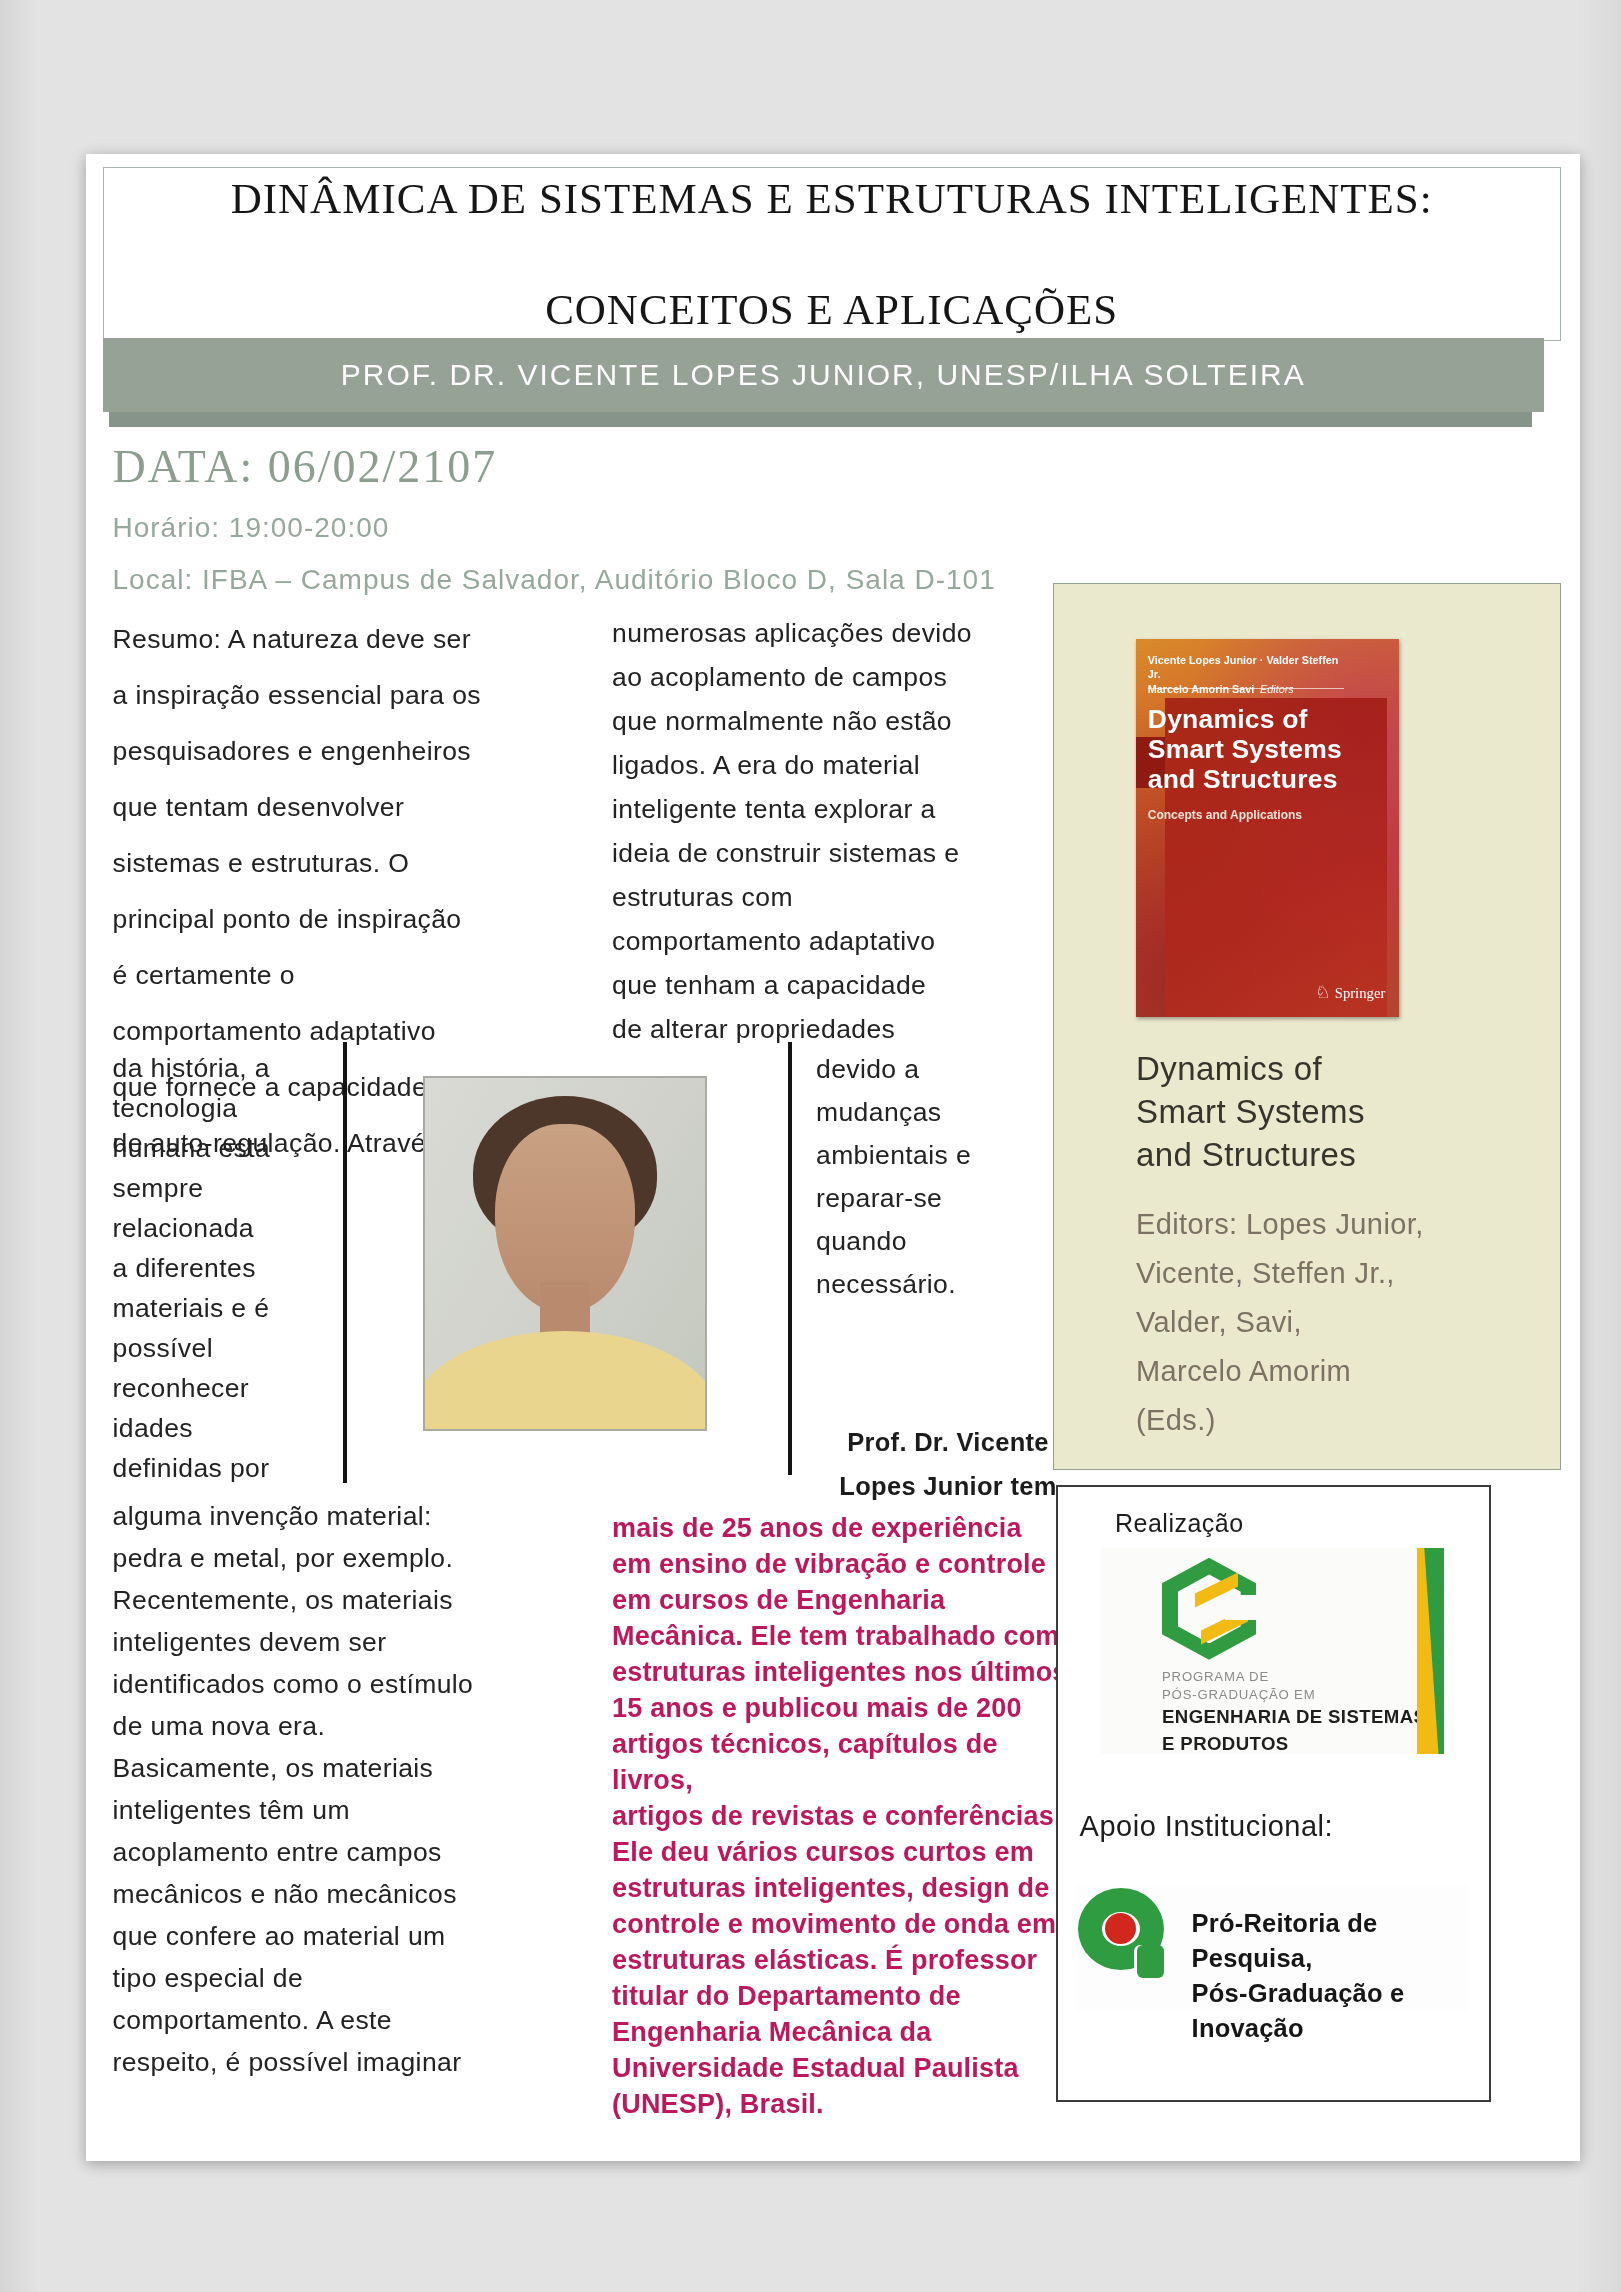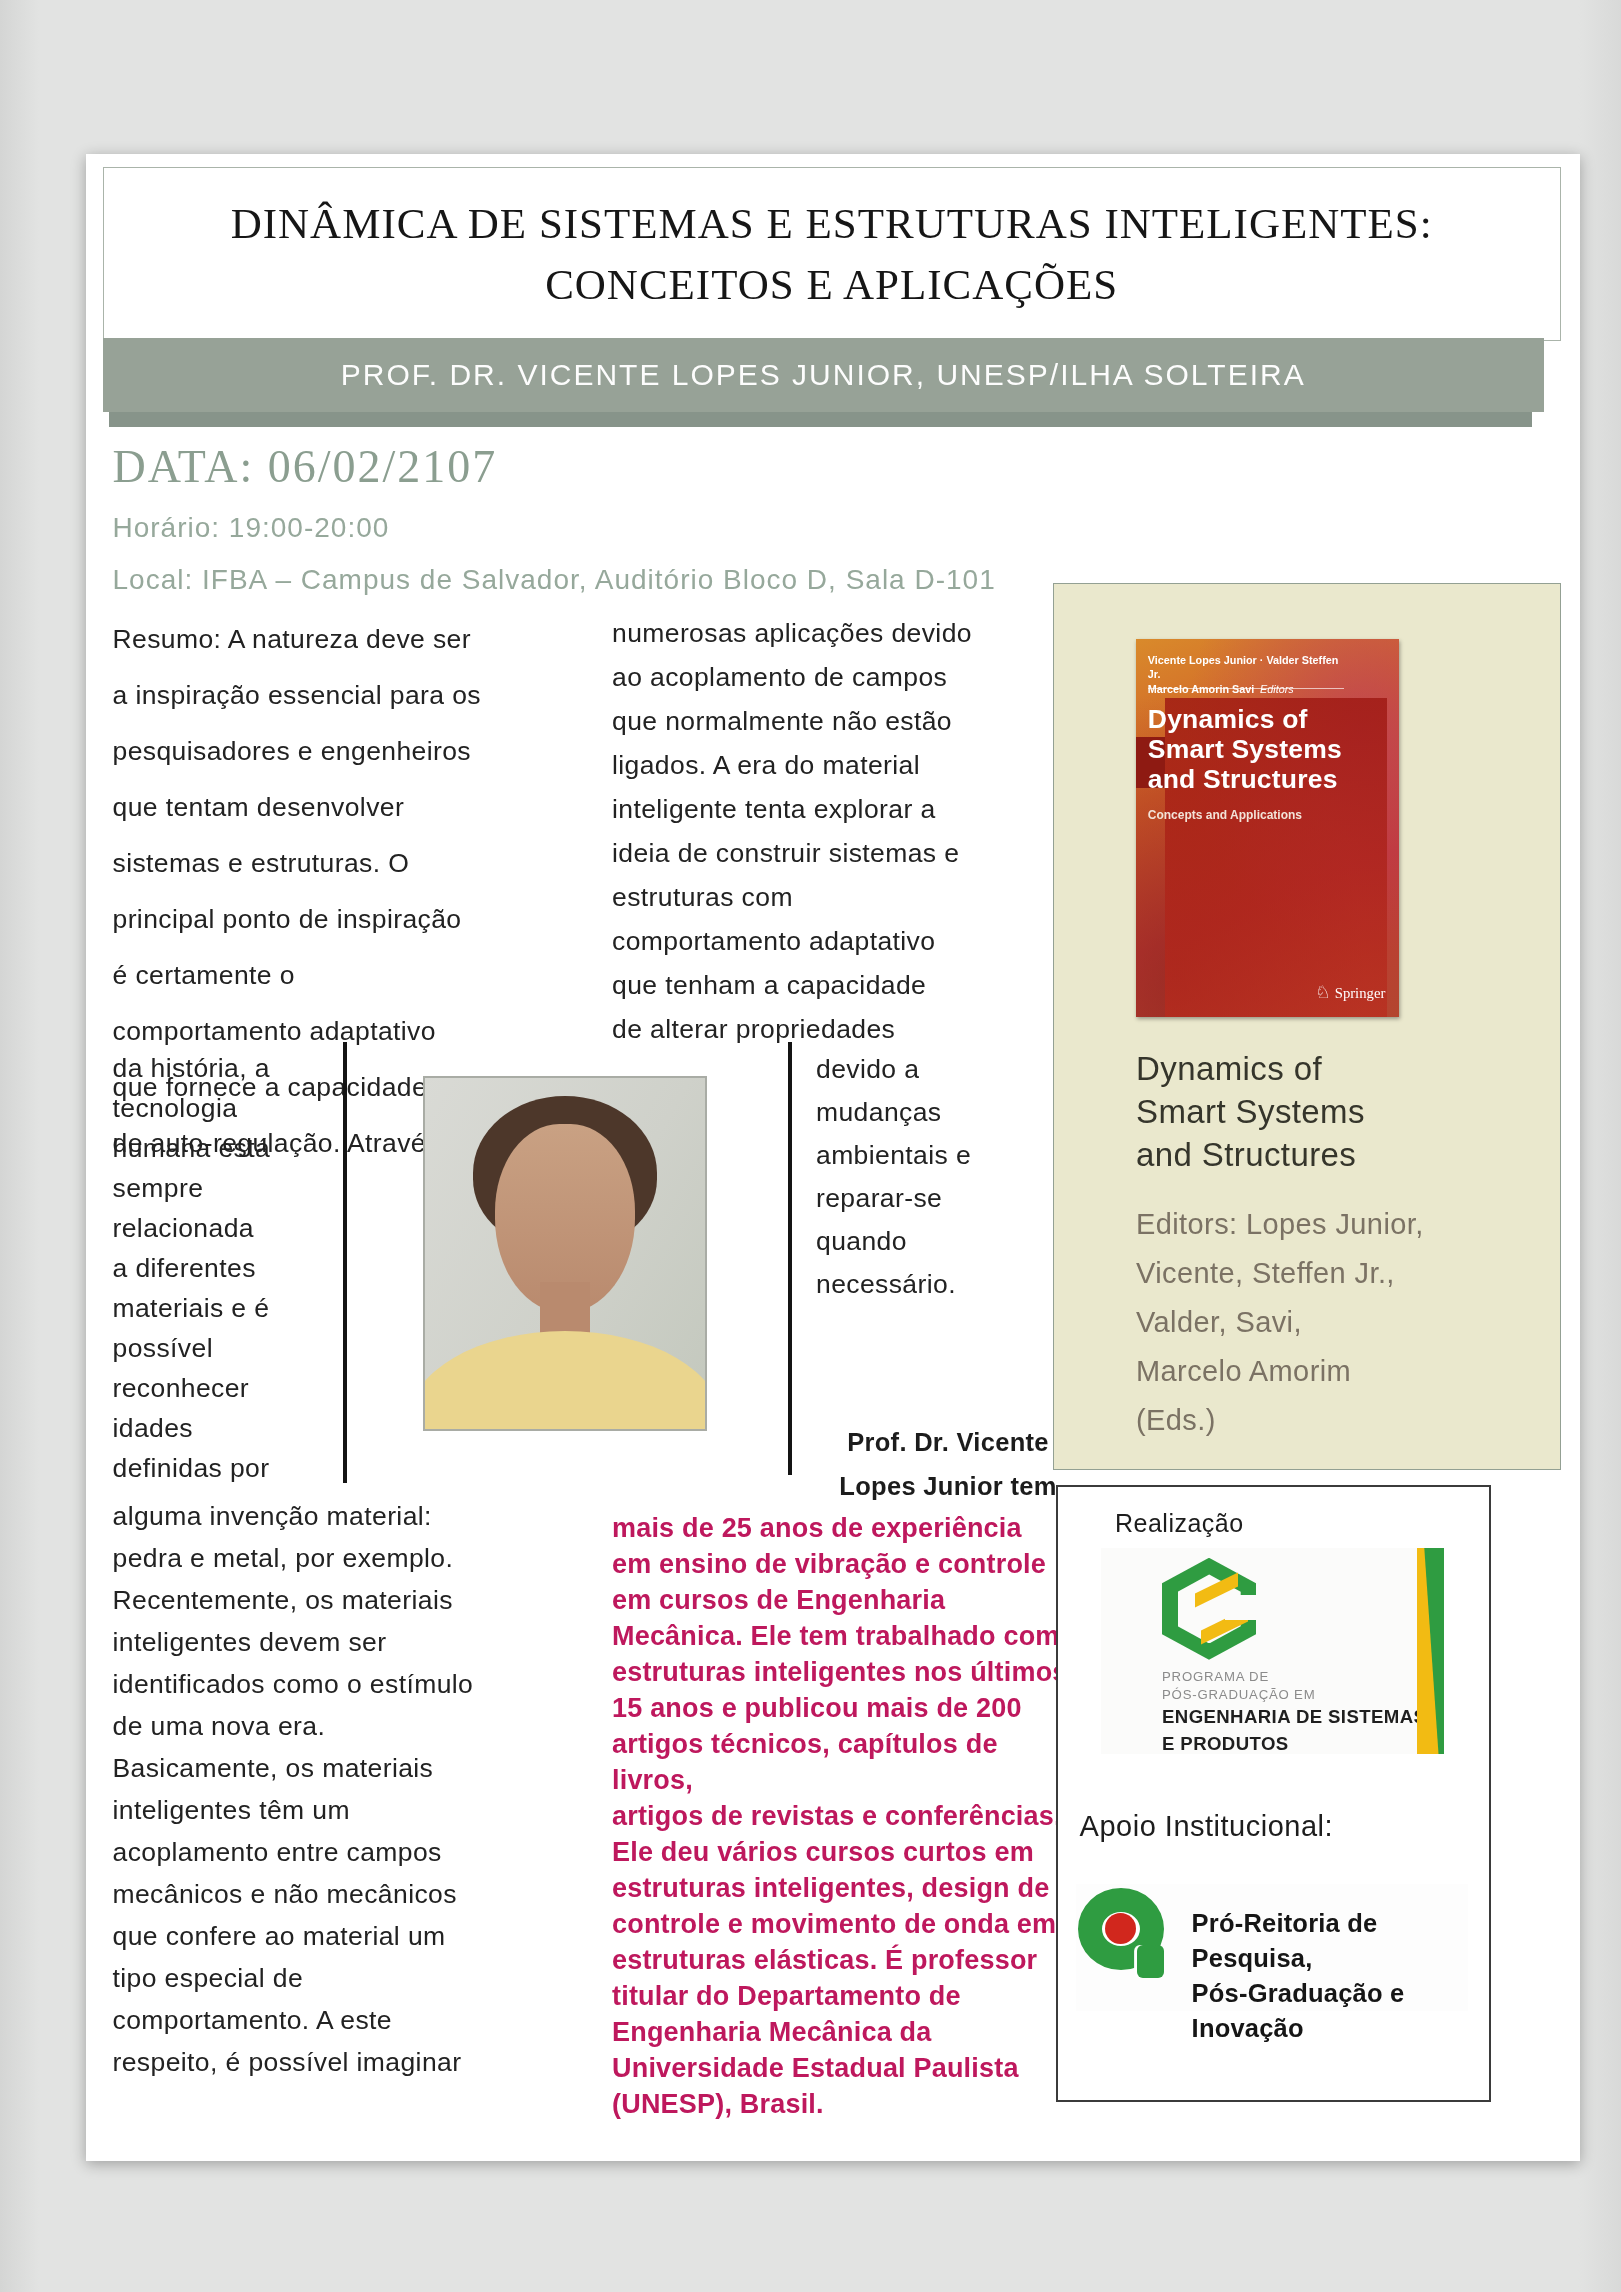--- a/index.html
+++ b/index.html
@@ -12,21 +12,21 @@
   .card{
     position:absolute;left:86px;top:154px;width:1494px;height:2007px;
     background:#ffffff;box-shadow:0 2.9px 13.7px rgba(0,0,0,.30);
   }
   .pre{white-space:pre-line;}
 
   
   .title-box{
     position:absolute;left:16.7px;top:12.7px;width:1456px;height:172px;
     border:1px solid #aab4aa;background:#fff;
-    display:flex;flex-direction:column;justify-content:center;align-items:center;
+    display:flex;flex-direction:column;justify-content:space-between;align-items:center;
   }
   .title-line{
     font-family:"Liberation Serif",serif;font-size:43px;color:#161616;
     letter-spacing:1px;line-height:61px;text-align:center;
   }
   .speaker-bar{
     position:absolute;left:16.7px;top:184px;width:1441px;height:74px;
     background:#97a297;display:flex;align-items:center;justify-content:center;
   }
   .speaker-bar::after{

